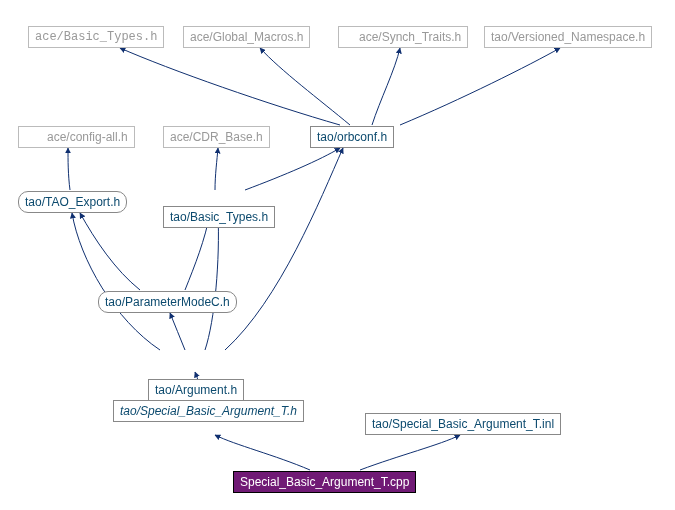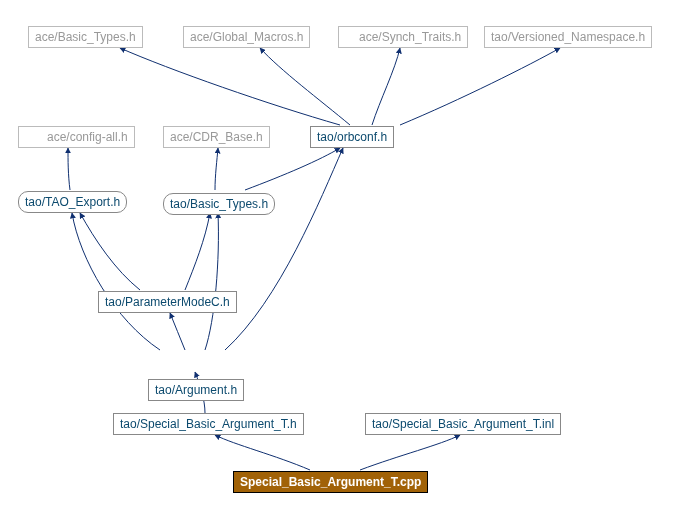--- a/index.html
+++ b/index.html
@@ -22,21 +22,21 @@
     position: absolute;
     border: 1px solid #888;
     background: #fff;
     padding: 3px 6px;
     white-space: nowrap;
     text-align: center;
     color: #0c4a6e;
     box-sizing: border-box;
   }
   .node.dim { color: #999; border-color: #bbb; }
-  .node.root { background: #a16207; color: #fff; border-color: #000; font-weight: bold; }
+  .node.root { background: #701a75; color: #fff; border-color: #000; font-weight: normal; }
 </style>
 </head>
 <body>
 
 <svg class="edges">
   <defs>
     <marker id="arrow" viewBox="0 0 10 10" refX="9" refY="5" markerWidth="6" markerHeight="6" orient="auto-start-reverse">
       <path d="M 0 0 L 10 5 L 0 10 z" fill="#103070"></path>
     </marker>
   </defs>
@@ -69,32 +69,32 @@
     <path d="M 340 125 C 270 105 170 70 120 48"></path>
 
     <path d="M 350 125 C 320 100 280 70 260 48"></path>
 
     <path d="M 372 125 C 380 100 395 70 400 48"></path>
 
     <path d="M 400 125 C 460 100 530 65 560 48"></path>
   </g>
 </svg>
 
-<div class="node dim" style="left:28px;  top:26px;"><span>ace/Basic_Types.h</span></div>
+<div class="node dim" style="left:28px;  top:26px;font-family:Liberation Mono, monospace;"><span>ace/Basic_Types.h</span></div>
 <div class="node dim" style="left:183px; top:26px;"><span>ace/Global_Macros.h</span></div>
 <div class="node dim" style="left:338px; top:26px;padding-left:20px;"><span>ace/Synch_Traits.h</span></div>
 <div class="node dim" style="left:484px; top:26px;"><span>tao/Versioned_Namespace.h</span></div>
 
 <div class="node dim" style="left:18px;  top:126px;padding-left:28px;"><span>ace/config-all.h</span></div>
 <div class="node dim" style="left:163px; top:126px;"><span>ace/CDR_Base.h</span></div>
 <div class="node" style="left:310px; top:126px;"><span>tao/orbconf.h</span></div>
 
 <div class="node" style="left:18px;  top:191px;border-radius:10px;"><span>tao/TAO_Export.h</span></div>
-<div class="node" style="left:163px; top:193px;border-radius:10px;"><span>tao/Basic_Types.h</span></div>
+<div class="node" style="left:163px; top:206px;"><span>tao/Basic_Types.h</span></div>
 
-<div class="node" style="left:98px; top:291px;"><span>tao/ParameterModeC.h</span></div>
+<div class="node" style="left:98px; top:291px;border-radius:10px;"><span>tao/ParameterModeC.h</span></div>
 
 <div class="node" style="left:148px; top:351px;margin-top:28px;"><span>tao/Argument.h</span></div>
 
-<div class="node" style="left:113px; top:413px;"><span>tao/Special_Basic_Argument_T.h</span></div>
+<div class="node" style="left:113px; top:400px;font-style:italic;"><span>tao/Special_Basic_Argument_T.h</span></div>
 <div class="node" style="left:365px; top:413px;"><span>tao/Special_Basic_Argument_T.inl</span></div>
 
 <div class="node root" style="left:233px; top:471px;"><span>Special_Basic_Argument_T.cpp</span></div>
 
 </body></html>

